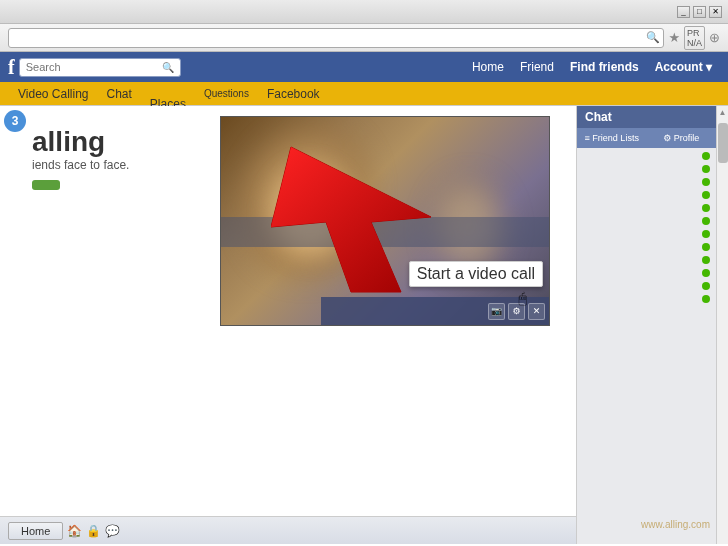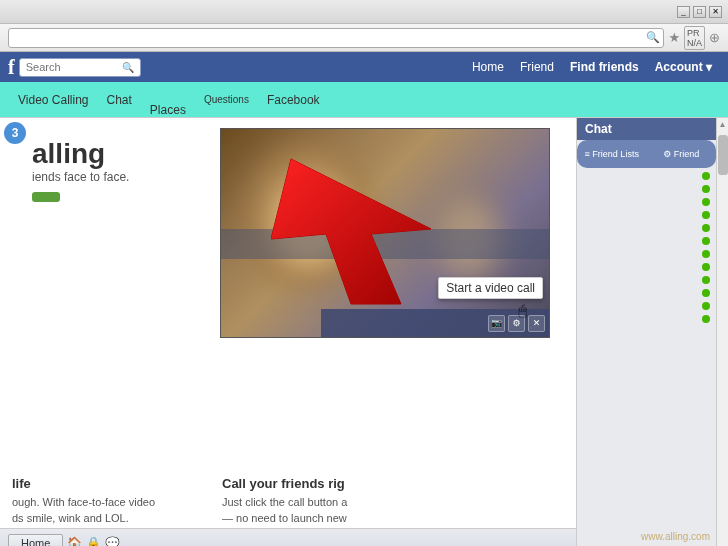--- a/index.html
+++ b/index.html
@@ -27,31 +27,31 @@
     <input type="text" style="width: 100%; height: 20px; border: 1px solid rgb(170, 170, 170); border-radius: 3px; padding: 0px 6px; font-size: 11px;" value="">
     <span style="position:absolute;right:4px;top:3px;font-size:11px;color:#888;">🔍</span>
   </div>
   <span style="font-size:13px;color:#888;cursor:pointer;">★</span>
   <span style="font-size:9px;color:#555;border:1px solid #aaa;padding:1px 2px;border-radius:2px;">PR<br>N/A</span>
   <span style="font-size:13px;color:#888;cursor:pointer;">⊕</span>
 </div>
 
 <div style="background:#3b5998; height:30px; display:flex; align-items:center; padding:0 8px;">
   <span style="color:white;font-weight:bold;font-size:20px;font-family:Georgia,serif;margin-right:4px;">f</span>
-  <input type="text" style="background: white; border: 1px solid rgb(139, 157, 195); height: 19px; width: 122px; border-radius: 3px; padding: 0px 20px 0px 6px; font-size: 11px;" placeholder="Search">
+  <input type="text" style="background: white; border: 1px solid rgb(139, 157, 195); height: 19px; width: 162px; border-radius: 3px; padding: 0px 20px 0px 6px; font-size: 11px;" placeholder="Search">
   <span style="margin-left:-18px;font-size:10px;color:#888;cursor:pointer;">🔍</span>
   <div style="margin-left:auto; display:flex; align-items:center; gap:0;">
     <span style="color:white;font-size:12px;padding:0 8px;cursor:pointer;">Home</span>
     <span style="color:white;font-size:12px;padding:0 8px;cursor:pointer;">Friend</span>
     <span style="color:white;font-size:12px;padding:0 8px;cursor:pointer;font-weight:bold;">Find friends</span>
     <span style="color:white;font-size:12px;padding:0 8px;cursor:pointer;font-weight:bold;">Account ▾</span>
   </div>
 </div>
 
-<div style="background:#5eead4; height:36px; display:flex; align-items:center; padding:0 10px; border-bottom:1px solid #ccc; gap:2px;">
+<div style="background:#eab308; height:24px; display:flex; align-items:center; padding:0 10px; border-bottom:1px solid #ccc; gap:2px;">
   <span style="font-size:12px;color:#333;padding:0 8px;cursor:pointer;">Video Calling</span>
   <span style="font-size:12px;color:#333;padding:0 8px;cursor:pointer;">Chat</span>
   <span style="font-size:12px;color:#333;padding:0 8px;cursor:pointer;margin-top:20px;">Places</span>
   <span style="font-size:10px;color:#333;padding:0 8px;cursor:pointer;">Questions</span>
   <span style="font-size:12px;color:#333;padding:0 8px;cursor:pointer;">Facebook</span>
 </div>
 
 <div style="display:flex; height:calc(546px - 24px - 28px - 30px - 26px); position:relative; background:#e9eaed;">
 
   <div style="flex:1; background:white; position:relative; overflow:hidden; padding:15px 12px;">
@@ -81,63 +81,51 @@
         <polygon points="20,30 160,100 100,105 130,175 80,175 55,105 0,110" fill="#cc0000" stroke="#aa0000" stroke-width="1"></polygon>
         <polygon points="20,30 160,100 100,105 130,175 80,175 55,105 0,110" fill="url(#arrowGrad)"></polygon>
         <defs>
           <linearGradient id="arrowGrad" x1="0%" y1="0%" x2="100%" y2="100%">
             <stop offset="0%" style="stop-color:#ff2222;stop-opacity:1"></stop>
             <stop offset="100%" style="stop-color:#990000;stop-opacity:1"></stop>
           </linearGradient>
         </defs>
       </svg>
 
-      <div style="position:absolute;bottom:38px;right:6px;background:white;border:1px solid #ccc;border-radius:2px;padding:3px 7px;font-size:12px;color:#333;white-space:nowrap;box-shadow:0 2px 4px rgba(0,0,0,0.3);z-index:20;">Start a video call</div>
+      <div style="position:absolute;bottom:38px;right:6px;background:white;border:1px solid #ccc;border-radius:2px;padding:3px 7px;font-size:16px;color:#333;white-space:nowrap;box-shadow:0 2px 4px rgba(0,0,0,0.3);z-index:20;">Start a video call</div>
 
       <div style="position:absolute;bottom:0;left:100px;right:0;background:rgba(60,70,110,0.85);height:28px;display:flex;align-items:center;justify-content:flex-end;padding:0 4px;gap:3px;z-index:15;">
         <span style="width:17px;height:17px;background:rgba(255,255,255,0.15);border:1px solid rgba(255,255,255,0.35);border-radius:2px;display:inline-flex;align-items:center;justify-content:center;font-size:9px;color:white;cursor:pointer;">📷</span>
         <span style="width:17px;height:17px;background:rgba(255,255,255,0.15);border:1px solid rgba(255,255,255,0.35);border-radius:2px;display:inline-flex;align-items:center;justify-content:center;font-size:9px;color:white;cursor:pointer;">⚙</span>
         <span style="width:17px;height:17px;background:rgba(255,255,255,0.15);border:1px solid rgba(255,255,255,0.35);border-radius:2px;display:inline-flex;align-items:center;justify-content:center;font-size:9px;color:white;cursor:pointer;">✕</span>
       </div>
 
       <div style="position:absolute;bottom:18px;right:22px;z-index:25;font-size:14px;">🖱</div>
     </div>
 
     
-    <div style="position:absolute;bottom:30px;left:0;width:420px;display:flex;gap:0;">
-      <div style="flex:1;padding:0 12px;">
-        <div style="font-size:13px;font-weight:bold;color:#333;margin-bottom:4px;">life</div>
-        <div style="font-size:11px;color:#555;line-height:1.4;">ough. With face-to-face video</div>
-        <div style="font-size:11px;color:#555;line-height:1.4;">ds smile, wink and LOL.</div>
-      </div>
-      <div style="flex:1;padding:0 12px;">
-        <div style="font-size:13px;font-weight:bold;color:#333;margin-bottom:4px;">Call your friends rig</div>
-        <div style="font-size:11px;color:#555;line-height:1.4;">Just click the call button a</div>
-        <div style="font-size:11px;color:#555;line-height:1.4;">— no need to launch new</div>
-      </div>
-    </div>
 
     
     <div style="position:absolute;bottom:0;left:0;right:0;height:28px;background:linear-gradient(to bottom,#e8eaef,#d8dde6);border-top:1px solid #ccc;display:flex;align-items:center;padding:0 8px;gap:4px;">
       <button style="background:linear-gradient(to bottom,#f0f2f5,#dce0e8);border:1px solid #aaa;border-radius:2px;padding:2px 12px;font-size:11px;cursor:pointer;color:#333;">Home</button>
       <span style="font-size:12px;cursor:pointer;">🏠</span>
       <span style="font-size:12px;cursor:pointer;">🔒</span>
       <span style="font-size:12px;cursor:pointer;">💬</span>
     </div>
   </div>
 
   <div style="width:140px;background:#e9eaed;border-left:1px solid #ccc;display:flex;flex-direction:column;flex-shrink:0;">
 
     <div style="background:#4f6494;color:white;padding:3px 8px;font-size:12px;font-weight:bold;height:22px;display:flex;align-items:center;">
       <span>Chat</span>
     </div>
 
-    <div style="display:flex;background:#6d84b4;height:28px;border-radius:10px;">
+    <div style="display:flex;background:#6d84b4;height:20px;">
       <span style="flex:1;display:flex;align-items:center;justify-content:center;font-size:9px;color:white;cursor:pointer;padding:0 2px;">≡ Friend Lists</span>
-      <span style="flex:1;display:flex;align-items:center;justify-content:center;font-size:9px;color:white;cursor:pointer;padding:0 2px;">⚙ Friend</span>
+      <span style="flex:1;display:flex;align-items:center;justify-content:center;font-size:9px;color:white;cursor:pointer;padding:0 2px;">⚙ Profile</span>
     </div>
 
     <div style="flex:1;display:flex;flex-direction:column;align-items:flex-end;padding:4px 6px;gap:5px;overflow:hidden;">
       <span style="width:8px;height:8px;border-radius:50%;background:#44b700;display:block;"></span>
       <span style="width:8px;height:8px;border-radius:50%;background:#44b700;display:block;"></span>
       <span style="width:8px;height:8px;border-radius:50%;background:#44b700;display:block;"></span>
       <span style="width:8px;height:8px;border-radius:50%;background:#44b700;display:block;"></span>
       <span style="width:8px;height:8px;border-radius:50%;background:#44b700;display:block;"></span>
       <span style="width:8px;height:8px;border-radius:50%;background:#44b700;display:block;"></span>
       <span style="width:8px;height:8px;border-radius:50%;background:#44b700;display:block;"></span>

